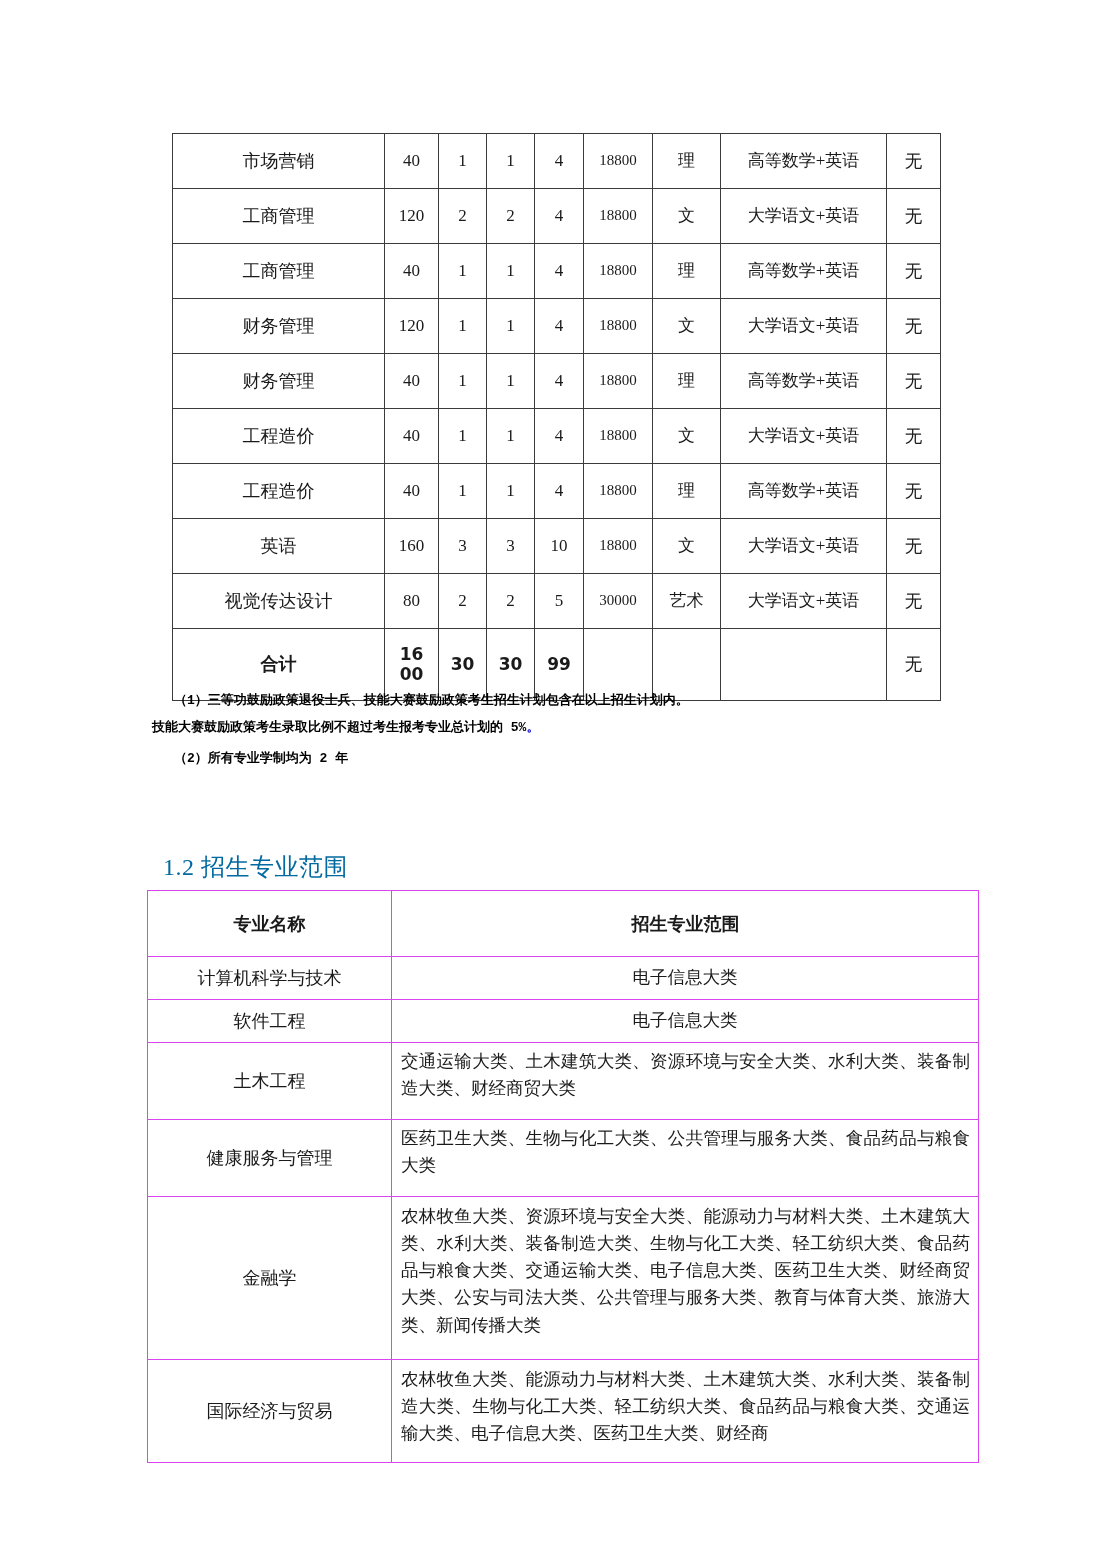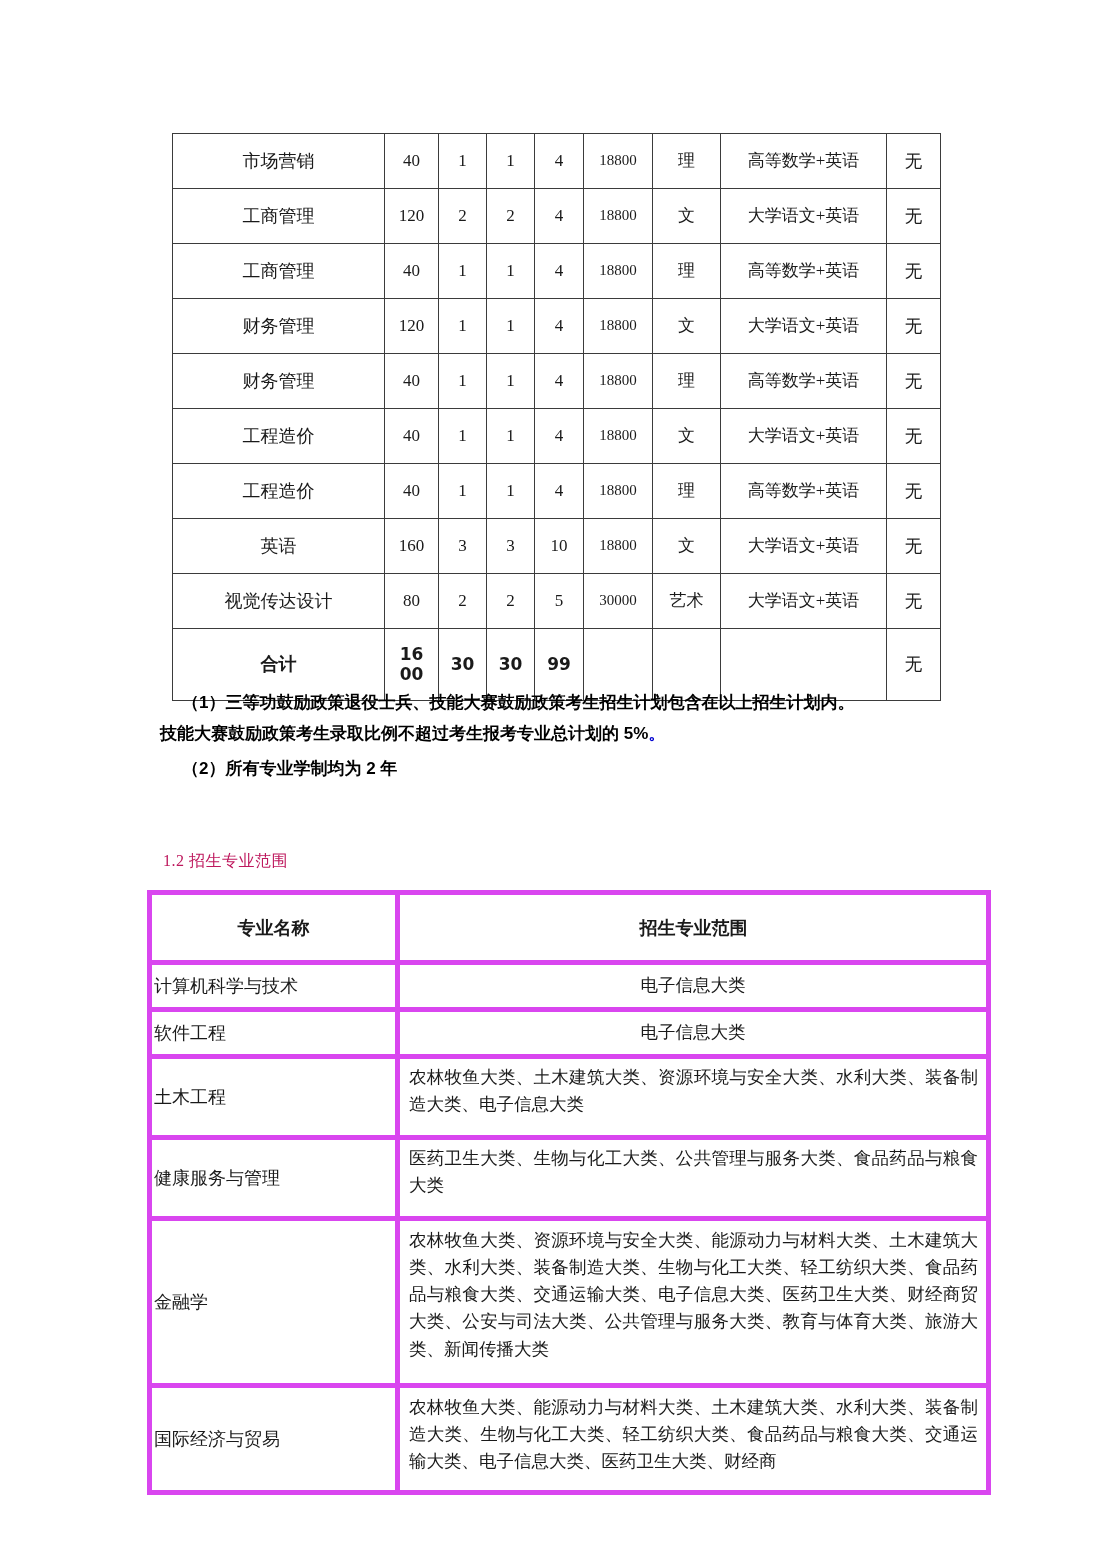--- a/index.html
+++ b/index.html
@@ -72,26 +72,26 @@
   .c-ji    { width: 47px; }
   .c-tui   { width: 48px; }
   .c-fee   { width: 68px; }
   .c-subj  { width: 67px; }
   .c-exam  { width: 165px; }
   .c-none  { width: 53px; }
 
   
   .notes {
     position: absolute;
-    left: 160px;
+    left: 152px;
     top: 694px;
     width: 800px;
-    font-family: Liberation Sans, sans-serif;
+    font-family: Liberation Mono, monospace;
     font-weight: bold;
-    font-size: 17px;
+    font-size: 13px;
     color: #000000;
     line-height: 1.0;
   }
   .note-p1 { text-indent: 0; }
   .note-line {
     display: block;
     white-space: nowrap;
     margin-bottom: 14px;
   }
   .note-line.indented { padding-left: 22px; }
@@ -102,43 +102,44 @@
     margin-top: 18px;
     white-space: nowrap;
   }
 
   
   #heading-12 {
     position: absolute;
     left: 163px;
     top: 851px;
     font-family: "Liberation Serif", "DejaVu Serif", serif;
-    font-size: 16px;
-    color: #be185d;
+    font-size: 24px;
+    color: #0369a1;
     letter-spacing: 0.5px;
     white-space: nowrap;
   }
 
   
   #table-scope {
     position: absolute;
     left: 147px;
     top: 890px;
     width: 808px;
     border-collapse: collapse;
     table-layout: fixed;
   }
   #table-scope td {
-    border: 5px solid #d946ef;
+    border: 1px solid #d946ef;
     vertical-align: middle;
     padding: 0;
     color: #1a1a1a;
   }
   #table-scope td.name {
     width: 239px;
+    text-align: center;
     font-size: 18px;
     font-family: "Liberation Serif", "DejaVu Serif", serif;
     padding: 0 2px;
   }
   #table-scope td.scope {
     width: 569px;
     font-size: 17.5px;
     font-family: "Liberation Serif", "DejaVu Serif", serif;
     line-height: 1.55;
     padding: 6px 8px 6px 9px;
@@ -304,21 +305,21 @@
       <tr class="r-short">
         <td class="name">计算机科学与技术</td>
         <td class="scope center">电子信息大类</td>
       </tr>
       <tr class="r-short">
         <td class="name">软件工程</td>
         <td class="scope center">电子信息大类</td>
       </tr>
       <tr class="r-two">
         <td class="name">土木工程</td>
-        <td class="scope">农林牧鱼大类、土木建筑大类、资源环境与安全大类、水利大类、装备制造大类、电子信息大类</td>
+        <td class="scope">交通运输大类、土木建筑大类、资源环境与安全大类、水利大类、装备制造大类、财经商贸大类</td>
       </tr>
       <tr class="r-two">
         <td class="name">健康服务与管理</td>
         <td class="scope">医药卫生大类、生物与化工大类、公共管理与服务大类、食品药品与粮食大类</td>
       </tr>
       <tr class="r-big">
         <td class="name">金融学</td>
         <td class="scope">农林牧鱼大类、资源环境与安全大类、能源动力与材料大类、土木建筑大类、水利大类、装备制造大类、生物与化工大类、轻工纺织大类、食品药品与粮食大类、交通运输大类、电子信息大类、医药卫生大类、财经商贸大类、公安与司法大类、公共管理与服务大类、教育与体育大类、旅游大类、新闻传播大类</td>
       </tr>
       <tr class="r-last">

